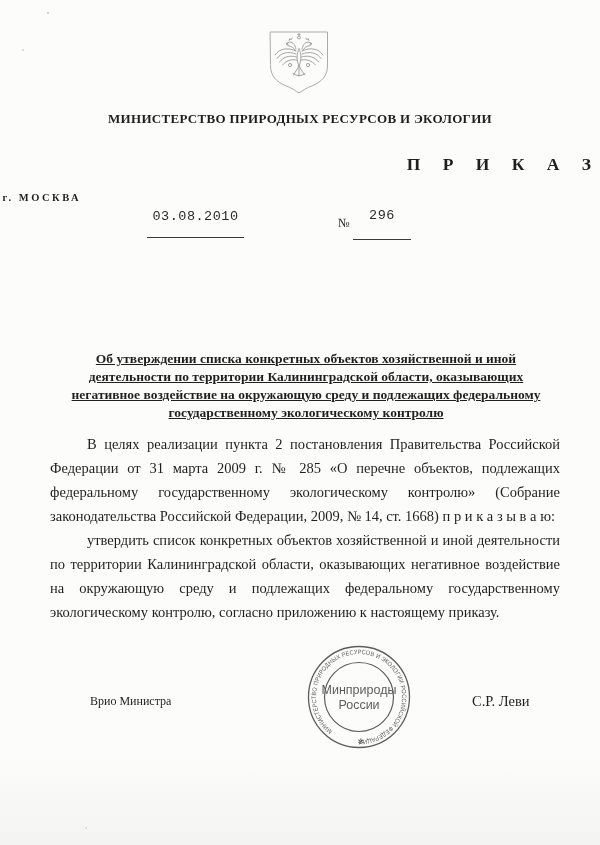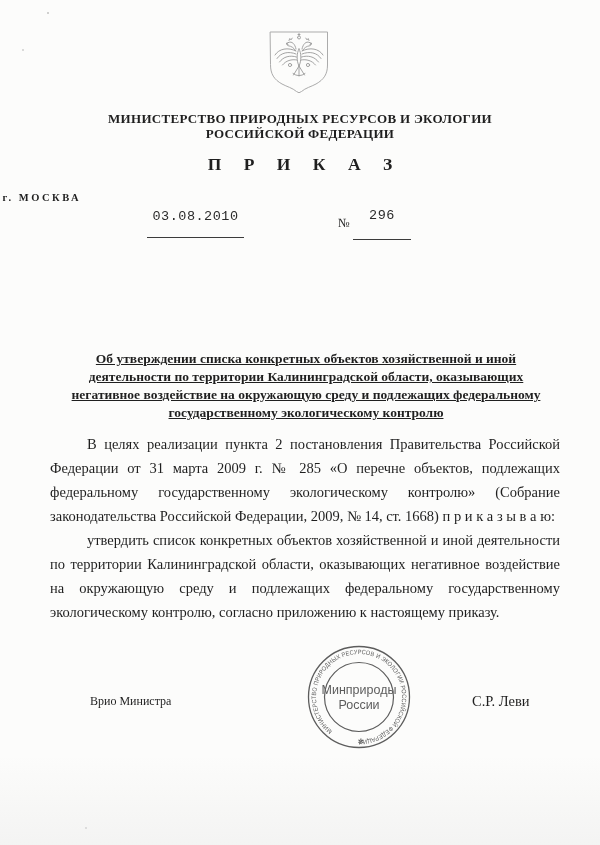--- a/index.html
+++ b/index.html
@@ -16,21 +16,21 @@
     background:linear-gradient(to bottom, rgba(0,0,0,0), rgba(110,110,110,0.06));
     pointer-events:none;
   }
   .speck{position:absolute; background:#8a8a8a; border-radius:50%;}
   .emblem{position:absolute; left:267px; top:30px; width:64px; height:66px;}
   .ministry{
     position:absolute; left:0; right:0; top:112px; text-align:center;
     font-weight:bold; font-size:13px; line-height:14.5px; letter-spacing:0.3px;
   }
   .doc-type{
-    position:absolute; left:0; right:0; top:154px; text-align:center;
+    position:absolute; left:0; right:0; top:154px; text-align:right;
     font-weight:bold; font-size:17.5px; letter-spacing:9px; text-indent:9px;
   }
   .city{
     position:absolute; left:0; right:0; top:192px; text-align:left;
     font-weight:bold; font-size:10.5px; letter-spacing:2.5px; text-indent:2.5px;
   }
   .date-value{
     position:absolute; left:147px; top:209px; width:97px; text-align:center;
     font-family:"Liberation Mono", monospace; font-size:13.5px; letter-spacing:0.5px;
     padding-bottom:13px; border-bottom:1.2px solid #3b3b3b; color:#2b2b2b;
@@ -92,21 +92,20 @@
         <path d="M32,36 L26.5,45 M32,36 L32,46 M32,36 L37.5,45"></path>
         <path d="M26,43.5 Q32,48 38,43.5"></path>
         <circle cx="23" cy="35" r="1.6"></circle>
         <circle cx="41" cy="35" r="1.6"></circle>
       </g>
     </svg>
   </div>
 
   <div class="ministry">
     <div>МИНИСТЕРСТВО ПРИРОДНЫХ РЕСУРСОВ И ЭКОЛОГИИ</div>
-    <div>РОССИЙСКОЙ ФЕДЕРАЦИИ</div>
   </div>
 
   <div class="doc-type">П Р И К А З</div>
 
   <div class="city">г. МОСКВА</div>
 
   <div class="date-value">03.08.2010</div>
   <div class="number-sign">№</div>
   <div class="number-value">296</div>
 

